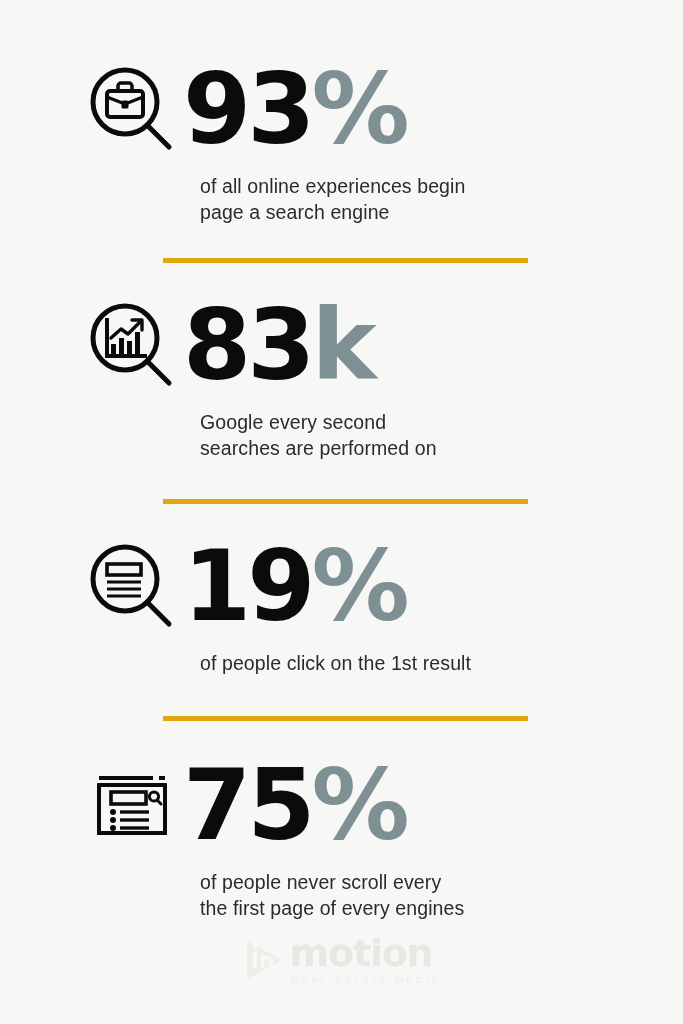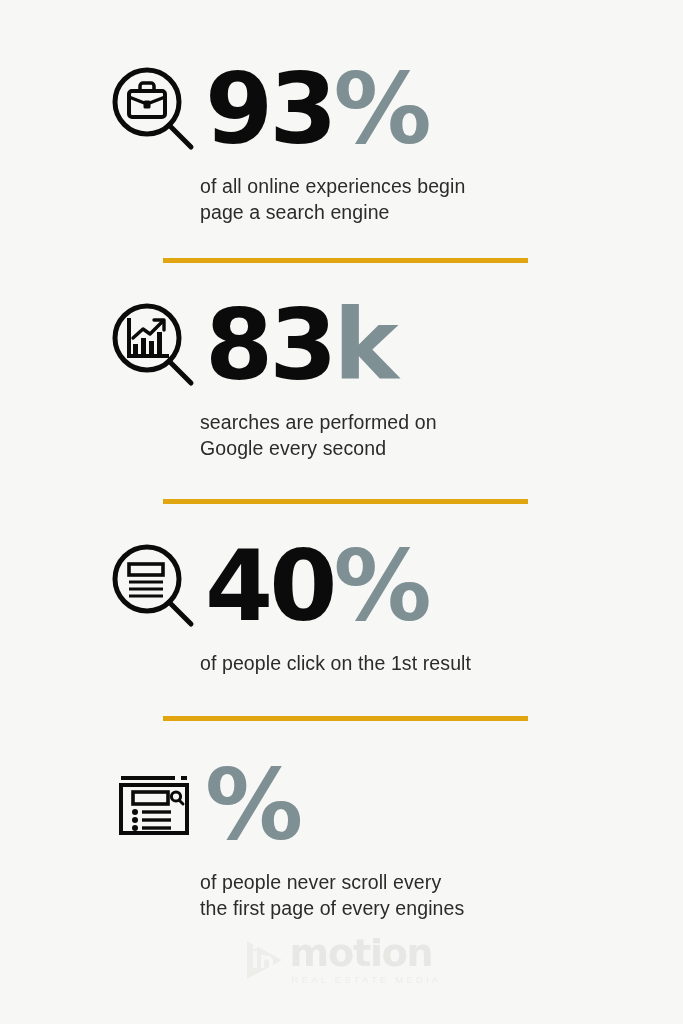--- a/index.html
+++ b/index.html
@@ -26,21 +26,21 @@
   .stat-block {
     position: absolute;
     left: 0;
     width: 683px;
   }
 
   .stat-headline {
     display: flex;
     align-items: center;
     justify-content: flex-start;
-    padding-left: 107px;
+    padding-left: 85px;
     height: 108px;
   }
 
   .stat-icon {
     flex: 0 0 auto;
     width: 92px;
     height: 92px;
     display: block;
     margin-right: 6px;
   }
@@ -168,41 +168,41 @@
           <path d="M26 38 L36 29 L43 34 L55 22" fill="none" stroke="#0b0b0b" stroke-width="3.4" stroke-linejoin="round" stroke-linecap="round"></path>
           <path d="M47 20 H57 V30" fill="none" stroke="#0b0b0b" stroke-width="3.4" stroke-linejoin="round" stroke-linecap="round"></path>
         </svg>
       </span>
       <span class="stat-number">
         <span class="stat-value">83</span>
           <span class="stat-unit">k</span>
       </span>
     </div>
     <div class="stat-caption">
+      <span class="cap-line">Google every second</span>
       <span class="cap-line">searches are performed on</span>
-      <span class="cap-line">Google every second</span>
     </div>
   </div>
 
   <div class="divider" style="top:499px;"></div>
 
   <div class="stat-block" style="top:533px;">
     <div class="stat-headline">
       <span class="stat-icon">
         <svg viewBox="0 0 92 92" xmlns="http://www.w3.org/2000/svg">
           <circle cx="40" cy="38" r="32" fill="none" stroke="#0b0b0b" stroke-width="5"></circle>
           <line x1="62" y1="61" x2="84" y2="83" stroke="#0b0b0b" stroke-width="5" stroke-linecap="round"></line>
           <rect x="22" y="23" width="34" height="11" fill="none" stroke="#0b0b0b" stroke-width="3.6"></rect>
           <line x1="22" y1="41" x2="56" y2="41" stroke="#0b0b0b" stroke-width="3.2"></line>
           <line x1="22" y1="48" x2="56" y2="48" stroke="#0b0b0b" stroke-width="3.2"></line>
           <line x1="22" y1="55" x2="56" y2="55" stroke="#0b0b0b" stroke-width="3.2"></line>
         </svg>
       </span>
       <span class="stat-number">
-        <span class="stat-value">40</span>
+        <span class="stat-value">19</span>
           <span class="stat-unit">%</span>
       </span>
     </div>
     <div class="stat-caption">
       <span class="cap-line">of people click on the 1st result</span>
     </div>
   </div>
 
   <div class="divider" style="top:716px;"></div>
 
@@ -218,20 +218,21 @@
           <line x1="72" y1="40" x2="76" y2="44" stroke="#0b0b0b" stroke-width="3" stroke-linecap="round"></line>
           <circle cx="28" cy="52" r="3" fill="#0b0b0b"></circle>
           <line x1="35" y1="52" x2="64" y2="52" stroke="#0b0b0b" stroke-width="3.4"></line>
           <circle cx="28" cy="60" r="3" fill="#0b0b0b"></circle>
           <line x1="35" y1="60" x2="64" y2="60" stroke="#0b0b0b" stroke-width="3.4"></line>
           <circle cx="28" cy="68" r="3" fill="#0b0b0b"></circle>
           <line x1="35" y1="68" x2="64" y2="68" stroke="#0b0b0b" stroke-width="3.4"></line>
         </svg>
       </span>
       <span class="stat-number">
+        <span class="stat-value">75</span>
           <span class="stat-unit">%</span>
       </span>
     </div>
     <div class="stat-caption">
       <span class="cap-line">of people never scroll every</span>
       <span class="cap-line">the first page of every engines</span>
     </div>
   </div>
 
   <div class="footer-logo">

